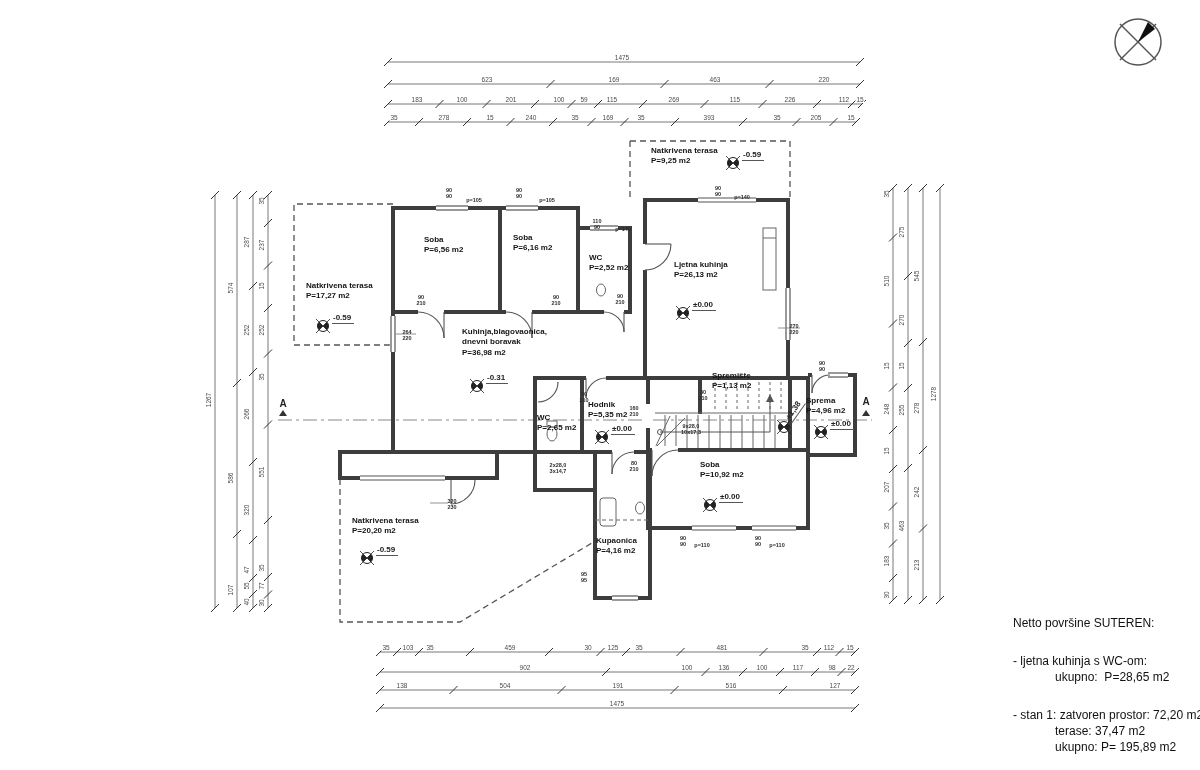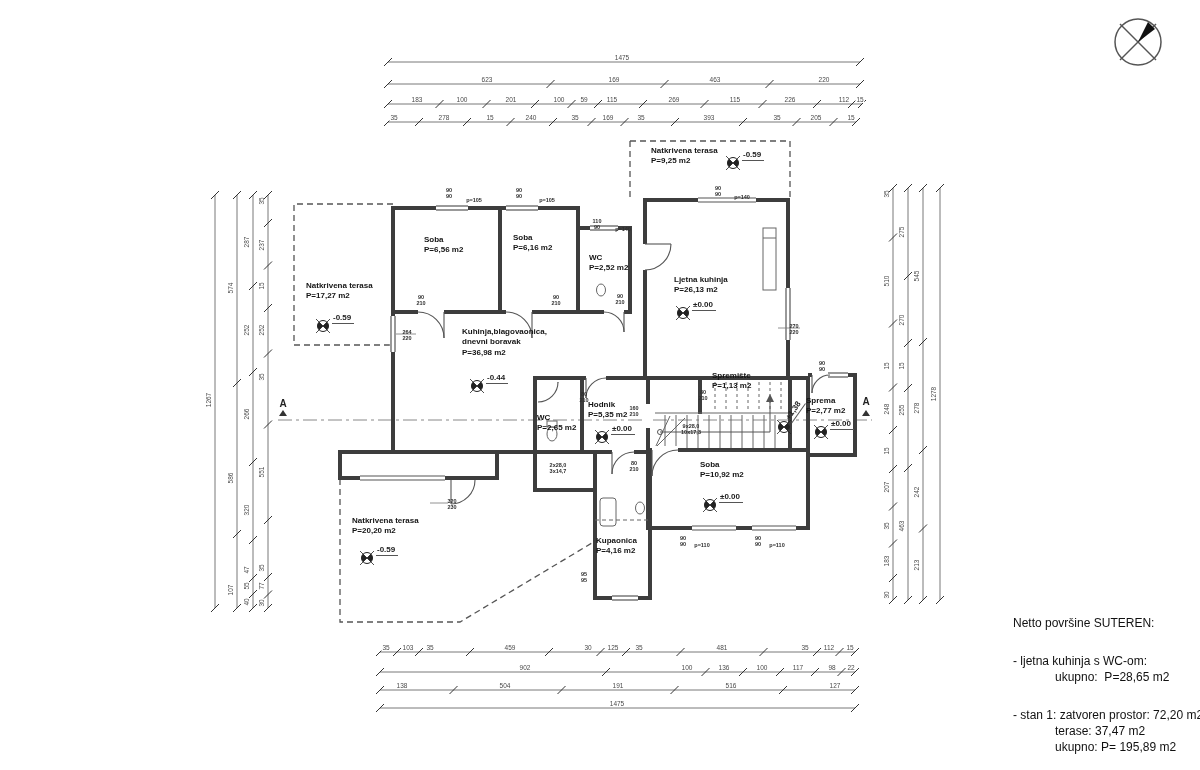--- a/index.html
+++ b/index.html
@@ -510,35 +510,35 @@
       <div class="dim-label vert" style="position: absolute; left: 916px; top: 565px;">213</div>
       <div class="dim-label vert" style="position: absolute; left: 933px; top: 394px;">1278</div>
       <div class="room-label" style="position: absolute; left: 651px; top: 146px;">Natkrivena terasa
 P=9,25 m2</div>
       <div class="room-label" style="position: absolute; left: 424px; top: 235px;">Soba
 P=6,56 m2</div>
       <div class="room-label" style="position: absolute; left: 513px; top: 233px;">Soba
 P=6,16 m2</div>
       <div class="room-label" style="position: absolute; left: 589px; top: 253px;">WC
 P=2,52 m2</div>
-      <div class="room-label" style="position: absolute; left: 674px; top: 275px;">Ljetna kuhinja
+      <div class="room-label" style="position: absolute; left: 674px; top: 260px;">Ljetna kuhinja
 P=26,13 m2</div>
       <div class="room-label" style="position: absolute; left: 306px; top: 281px;">Natkrivena terasa
 P=17,27 m2</div>
       <div class="room-label" style="position: absolute; left: 462px; top: 327px;">Kuhinja,blagovaonica,
 dnevni boravak
 P=36,98 m2</div>
       <div class="room-label" style="position: absolute; left: 537px; top: 413px;">WC
 P=2,65 m2</div>
       <div class="room-label" style="position: absolute; left: 588px; top: 400px;">Hodnik
 P=5,35 m2</div>
       <div class="room-label" style="position: absolute; left: 712px; top: 371px;">Spremište
 P=1,13 m2</div>
       <div class="room-label" style="position: absolute; left: 806px; top: 396px;">Sprema
-P=2,77 m2</div>
+P=4,96 m2</div>
       <div class="room-label" style="position: absolute; left: 700px; top: 460px;">Soba
 P=10,92 m2</div>
       <div class="room-label" style="position: absolute; left: 596px; top: 536px;">Kupaonica
 P=4,16 m2</div>
       <div class="room-label" style="position: absolute; left: 352px; top: 516px;">Natkrivena terasa
 P=20,20 m2</div>
       <div class="anno" style="position: absolute; left: 449px; top: 193px;">90
 90</div>
       <div class="anno" style="position: absolute; left: 474px; top: 200px;">p=105</div>
       <div class="anno" style="position: absolute; left: 519px; top: 193px;">90
@@ -587,21 +587,21 @@
       <div class="level" style="position: absolute; left: 740px; top: 150px;">
         <span class="lvl-txt">-0.59</span>
       </div>
       <div class="level" style="position: absolute; left: 690px; top: 300px;">
         <span class="lvl-txt">±0.00</span>
       </div>
       <div class="level" style="position: absolute; left: 330px; top: 313px;">
         <span class="lvl-txt">-0.59</span>
       </div>
       <div class="level" style="position: absolute; left: 484px; top: 373px;">
-        <span class="lvl-txt">-0.44</span>
+        <span class="lvl-txt">-0.31</span>
       </div>
       <div class="level" style="position: absolute; left: 609px; top: 424px;">
         <span class="lvl-txt">±0.00</span>
       </div>
       <div class="level" style="position: absolute; left: 791px; top: 414px; transform: rotate(-55deg); transform-origin: left bottom;">
         <span class="lvl-txt">+1,38</span>
       </div>
       <div class="level" style="position: absolute; left: 828px; top: 419px;">
         <span class="lvl-txt">±0.00</span>
       </div>

